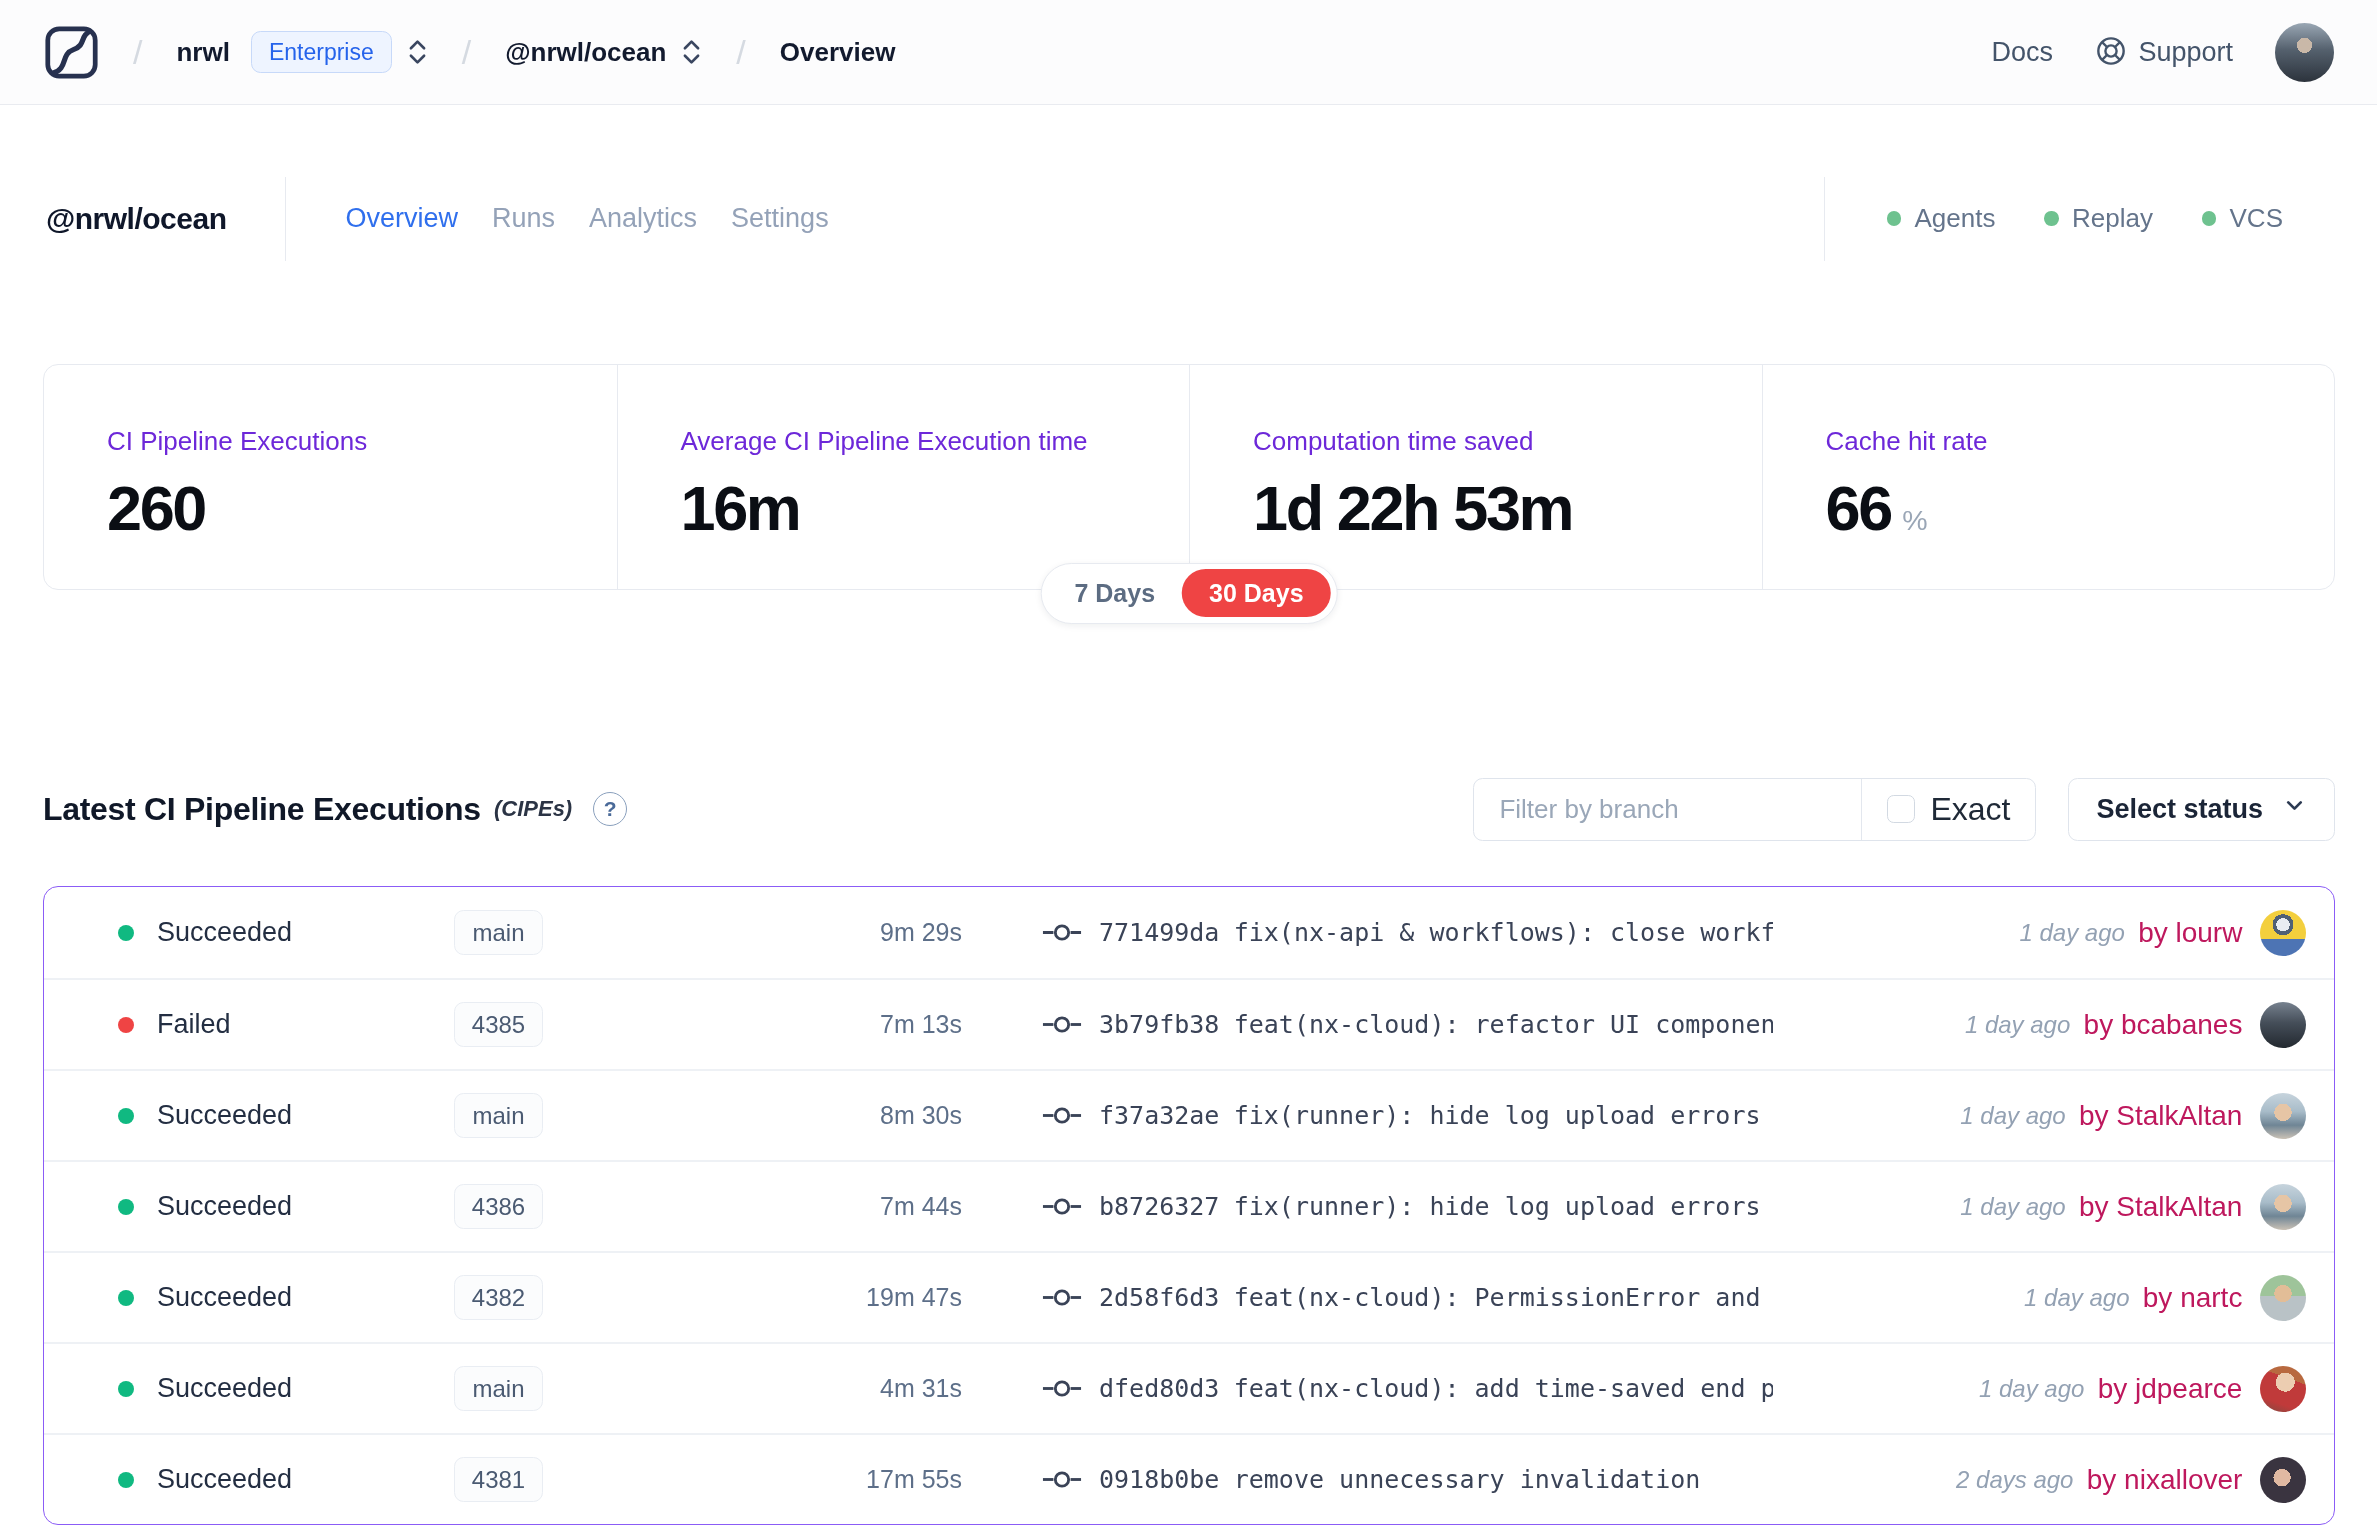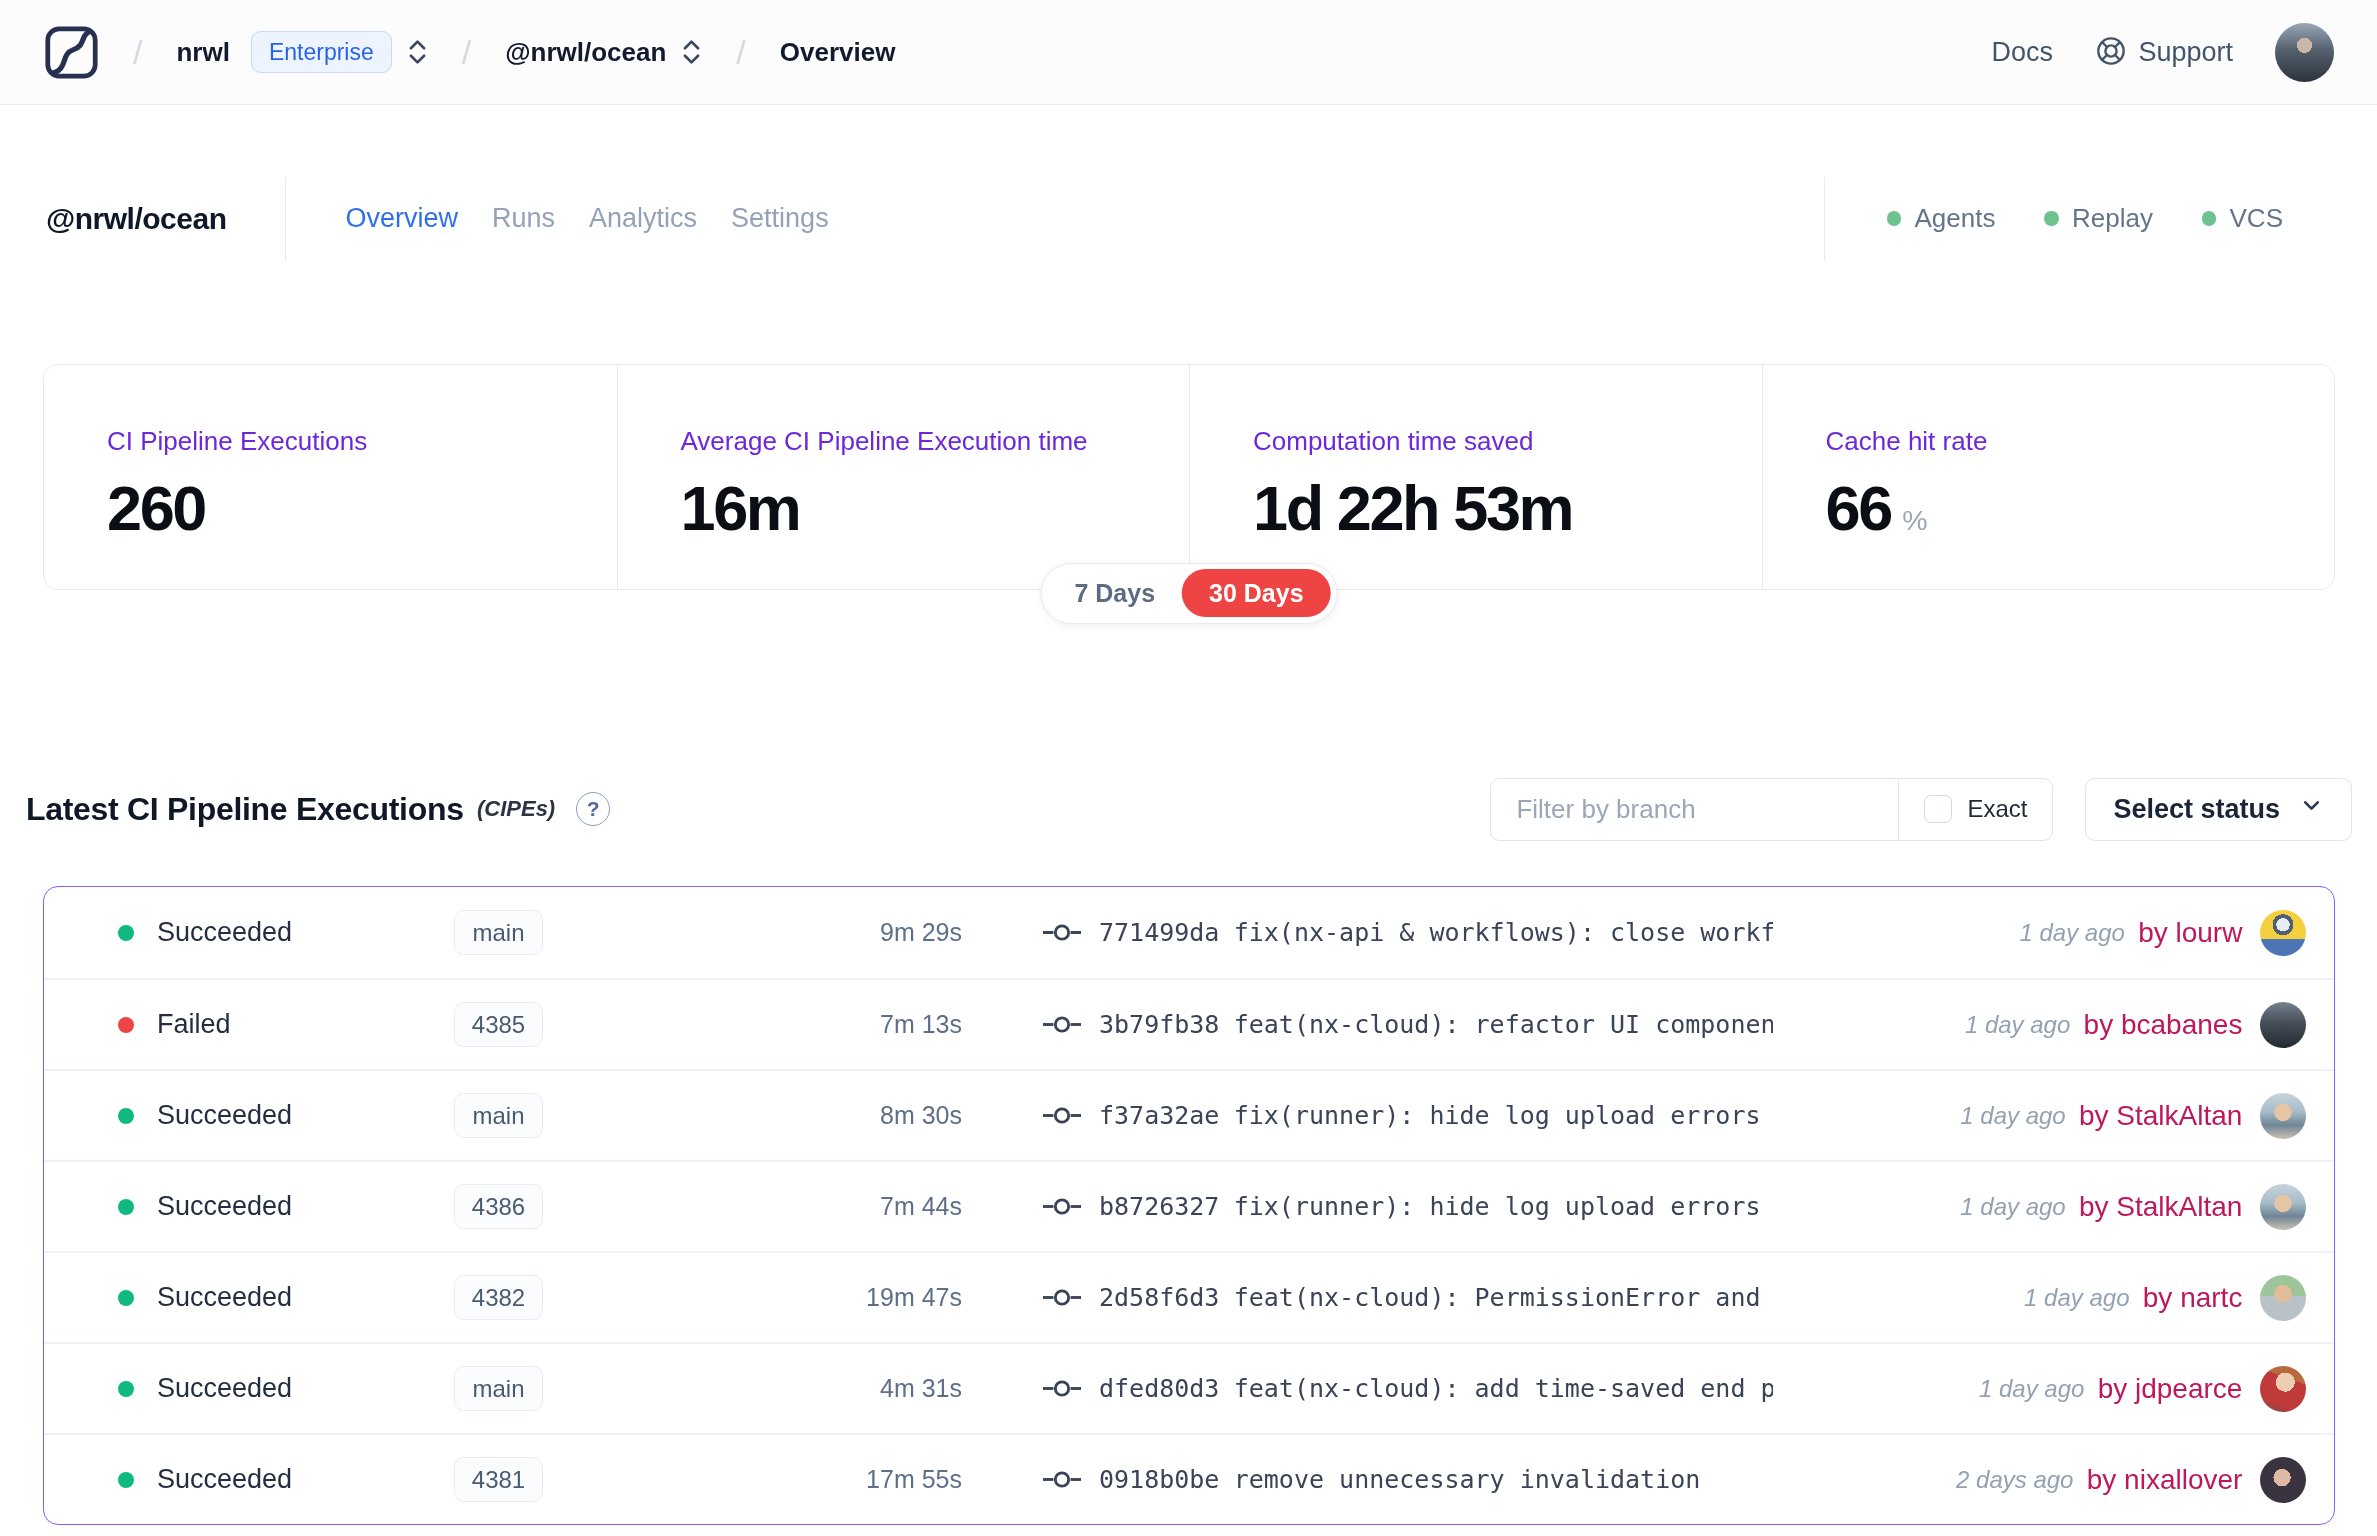--- a/index.html
+++ b/index.html
@@ -42,36 +42,36 @@
   .stat-value{margin-top:15px;font-size:63px;font-weight:700;color:#0b0e14;
     letter-spacing:-2.4px;display:flex;align-items:baseline;gap:11.4px;}
   .stat-suffix{font-size:28.5px;color:#9aa6b6;font-weight:500;letter-spacing:0;}
   .time-toggle{position:absolute;left:50%;bottom:-34px;transform:translateX(-50%);
     background:#fff;border:1px solid #e7eaf0;border-radius:950px;padding:5.7px;display:flex;
     box-shadow:0 1.9px 7.6px rgba(15,23,42,0.07);}
   .toggle-btn{font-size:25px;font-weight:600;color:#5c6c82;padding:9.5px 27px;border-radius:950px;
     background:transparent;border:none;font-family:inherit;cursor:pointer;}
   .toggle-btn.active{background:#ef4444;color:#fff;}
   
-  .list-header{margin:181px 26px 0;display:flex;align-items:center;height:76px;}
+  .list-header{margin:181px 43px 0;display:flex;align-items:center;height:76px;}
   .list-title-wrap{display:flex;align-items:center;}
   .list-title{font-size:32px;font-weight:700;color:#101828;letter-spacing:-0.3px;}
   .list-title-suffix{font-size:22px;font-style:italic;font-weight:600;color:#2b3445;margin-left:13.3px;}
   .help-icon{width:34px;height:34px;border-radius:50%;border:1.9px solid #8aa0bd;box-sizing:border-box;
     display:flex;align-items:center;justify-content:center;font-size:21px;font-weight:600;
     color:#4a6a99;margin-left:21px;cursor:pointer;}
   .list-controls{margin-left:auto;display:flex;align-items:center;gap:32px;}
   .filter-group{display:flex;align-items:stretch;height:63px;border:1px solid #dfe4ec;
     border-radius:9.5px;background:#fff;width:563px;box-sizing:border-box;}
   .filter-input{flex:1;border:none;outline:none;padding:0 25px;font-size:26px;color:#1f2937;
     font-family:inherit;background:transparent;min-width:0;}
   .filter-input::placeholder{color:#9aa7b8;}
   .exact-wrap{display:flex;align-items:center;gap:15px;padding:0 25px;border-left:1px solid #e3e7ee;cursor:pointer;}
   .checkbox{width:28.5px;height:28.5px;border:1.9px solid #d2d9e2;border-radius:6.7px;background:#fff;box-sizing:border-box;}
-  .exact-label{font-size:24px;color:#1f2937;}
+  .exact-label{font-size:32px;color:#1f2937;}
   .select-status{display:flex;align-items:center;gap:19px;height:63px;padding:0 27px;
     border:1px solid #dfe4ec;border-radius:9.5px;background:#fff;font-size:27px;font-weight:600;
     color:#1b2537;font-family:inherit;cursor:pointer;}
   
   .cipe-table{margin:39px 43px 0;border:1px solid #8b5cf6;border-radius:15px;background:#fff;overflow:hidden;}
   .cipe-row{display:grid;grid-template-columns:316px 129px 399px 1fr 533px;align-items:center;
     height:91px;padding:0 28.5px 0 74px;box-sizing:border-box;cursor:pointer;}
   .cipe-row + .cipe-row{border-top:2.9px solid #eef1f5;}
   .row-status{display:flex;align-items:center;gap:23px;}
   .status-dot{width:16px;height:16px;border-radius:50%;background:#10b981;flex:none;}

